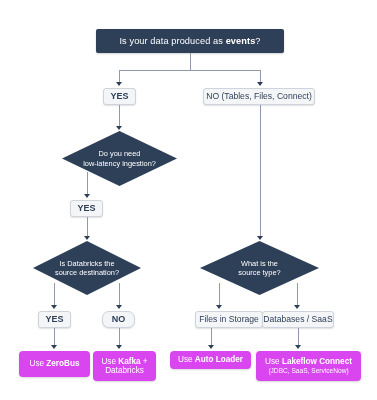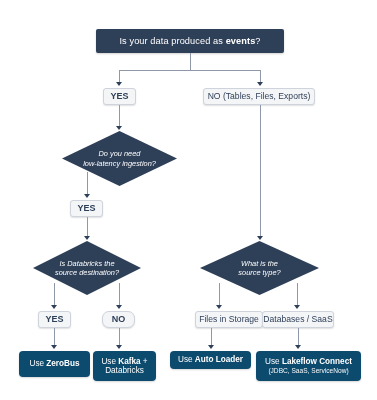--- a/index.html
+++ b/index.html
@@ -39,21 +39,20 @@
     color: #ffffff;
     border-radius: 2px;
     font-size: 9.2px;
     letter-spacing: .1px;
     box-shadow: 0 1px 2px rgba(0,0,0,.18);
   }
 
   
   .diamond-wrap {
     position: absolute;
-    font-style: italic;
   }
   .diamond-shape {
     position: absolute;
     inset: 0;
   }
   .diamond-label {
     position: absolute;
     inset: 0;
     display: flex;
     flex-direction: column;
@@ -72,21 +71,21 @@
     border: 1px solid #ced3dc;
     border-radius: 3px;
     color: #2e3f58;
     font-size: 8.6px;
     box-shadow: 0 1px 1.5px rgba(0,0,0,.12);
   }
   .abox.bold { font-weight: bold; font-size: 9px; }
 
   
   .gbox {
-    background: #0c4a6e;
+    background: #d946ef;
     border-radius: 4px;
     color: #ffffff;
     font-size: 8.2px;
     padding: 2px 4px;
     box-shadow: 0 1px 2px rgba(0,0,0,.16);
   }
   .gbox .sub {
     font-size: 6.6px;
     font-weight: normal;
     margin-top: 1px;
@@ -128,21 +127,21 @@
   <div class="vline" style="left:119px; top:69.5px; height:13px;"></div>
   <div class="vline" style="left:260px; top:69.5px; height:13px;"></div>
   <div class="arrow" style="left:116px; top:82px;"></div>
   <div class="arrow" style="left:257px; top:82px;"></div>
 
   <div class="node abox bold" style="left:103px; top:88px; width:33px; height:17px;">
     <span>YES</span>
   </div>
 
   <div class="node abox" style="left:203px; top:88px; width:112px; height:17px;">
-    <span>NO (Tables, Files, Exports)</span>
+    <span>NO (Tables, Files, Connect)</span>
   </div>
 
   <div class="vline" style="left:119px; top:105px; height:21px;"></div>
   <div class="arrow" style="left:116px; top:126px;"></div>
 
   <div class="vline" style="left:259.5px; top:105px; height:131px;"></div>
   <div class="arrow" style="left:256.5px; top:236px;"></div>
 
   <div class="diamond-wrap" style="left:62px; top:131px; width:115px; height:55px;">
     <svg class="diamond-svg diamond-shape" viewBox="0 0 115 55" width="115" height="55">

